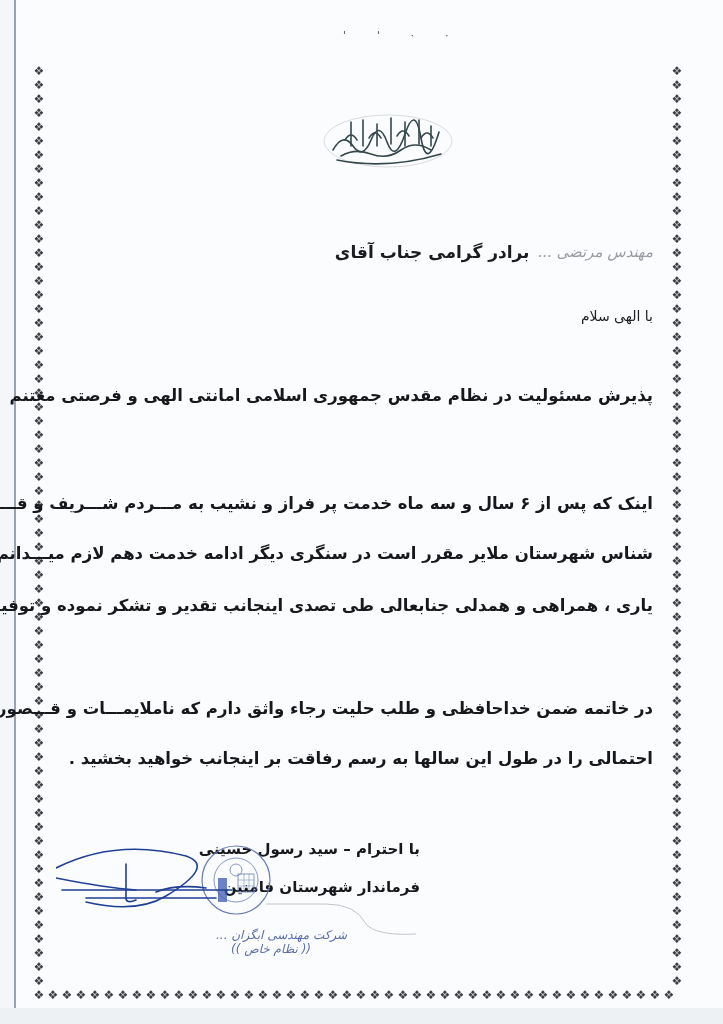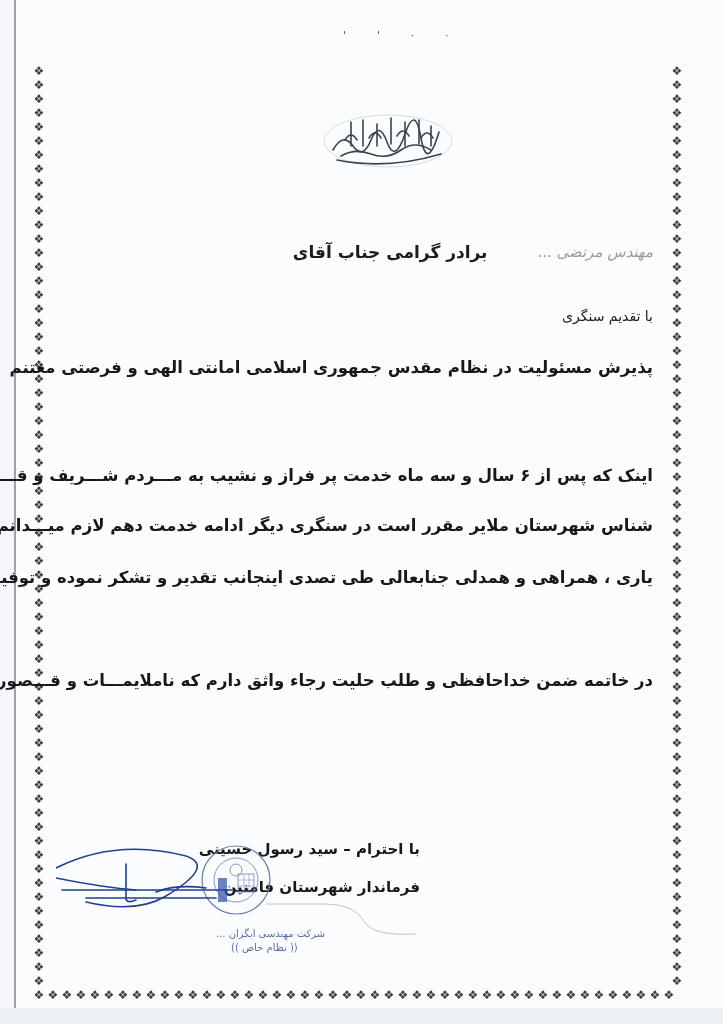--- a/index.html
+++ b/index.html
@@ -30,47 +30,48 @@
     position:absolute; top:30px; left:327px; font-size:10px; color:#444;
     letter-spacing:14px;
   }
   .bismillah {
     position:absolute; left:305px; top:110px; width:135px; height:62px;
   }
   .rtl { direction:rtl; text-align:right; }
   .salutation {
     position:absolute; right:72px; top:242px;
     font-size:17px; font-weight:bold; color:#1b1c1f;
-    display:flex; flex-direction:row-reverse; align-items:center; gap:18px;
+    display:flex; flex-direction:row-reverse; align-items:center; gap:8px;
   }
   .handwritten-name {
     font-family:"DejaVu Serif", serif; font-style:italic; color:#9a9ca3;
-    font-size:15px; font-weight:normal;margin-left:32px;
+    font-size:15px; font-weight:normal;
   }
   .greeting {
     position:absolute; right:72px; top:308px;
     font-size:14px; color:#222;
   }
   .body-line {
     position:absolute; right:72px;
     font-size:16.5px; font-weight:bold; color:#17181b;
     white-space:nowrap;
+    margin-top:28px;
   }
   .closing {
     position:absolute; right:305px; font-size:15px; font-weight:bold; color:#17181b;
   }
   .signature {
     position:absolute; left:40px; top:838px; width:200px; height:80px;
   }
   .stamp {
     position:absolute; left:170px; top:840px; width:100px; height:110px;
   }
   .stamp-text {
-    position:absolute; left:200px; top:925px; font-size:10px; color:#5a6fa8;
-    direction:rtl;text-align:center;
+    position:absolute; left:200px; top:925px; font-size:12px; color:#5a6fa8;
+    font-style:italic; direction:rtl;text-align:center;
   }
 </style>
 </head>
 <body>
 
 <div class="page">
 
   <div class="top-dots">' ' · ·</div>
 
   <div class="border-row" id="border-top" style="left:16px; top:64px;"></div>
@@ -268,27 +269,28 @@
       <path d="M24 30 q6 -10 12 0 M48 28 q6 -10 12 0 M76 26 q6 -10 12 0 M100 28 q6 -10 12 0"></path>
       <path d="M16 50 q50 10 104 -6"></path>
     </g>
   </svg>
 
   <div class="salutation rtl">
     <span>برادر گرامی جناب آقای</span>
     <span class="handwritten-name">مهندس مرتضی ...</span>
   </div>
 
-  <div class="greeting rtl">با تقدیم سنگری</div>
+  <div class="greeting rtl">با الهی سلام</div>
 
   <div class="body-line rtl" style="top:358px;">پذیرش مسئولیت در نظام مقدس جمهوری اسلامی امانتی الهی و فرصتی مغتنم</div>
   <div class="body-line rtl" style="top:466px;">اینک که پس از ۶ سال و سه ماه خدمت پر فراز و نشیب به مـــردم شـــریف و قـــدر</div>
   <div class="body-line rtl" style="top:516px;">شناس شهرستان ملایر مقرر است در سنگری دیگر ادامه خدمت دهم لازم میـــدانم از</div>
   <div class="body-line rtl" style="top:568px;">یاری ، همراهی و همدلی جنابعالی طی تصدی اینجانب تقدیر و تشکر نموده و توفیق</div>
   <div class="body-line rtl" style="top:671px;">در خاتمه ضمن خداحافظی و طلب حلیت رجاء واثق دارم که ناملایمـــات و قـــصور</div>
+  <div class="body-line rtl" style="top:721px;">احتمالی را در طول این سالها به رسم رفاقت بر اینجانب خواهید بخشید .</div>
 
   <div class="closing rtl" style="top:840px;">با احترام – سید رسول حسینی</div>
   <div class="closing rtl" style="top:878px;">فرماندار شهرستان فامنین</div>
 
   <svg class="stamp" viewBox="0 0 100 110">
     <circle cx="50" cy="40" r="34" fill="none" stroke="#6a7db5" stroke-width="1.2"></circle>
     <circle cx="50" cy="40" r="22" fill="none" stroke="#6a7db5" stroke-width="0.8"></circle>
     <rect x="32" y="38" width="9" height="24" fill="#3c5ab0" opacity="0.75"></rect>
     <rect x="52" y="34" width="16" height="18" fill="none" stroke="#6a7db5" stroke-width="0.8"></rect>
     <path d="M52 40 h16 M52 46 h16 M58 34 v18 M63 34 v18" stroke="#6a7db5" stroke-width="0.5"></path>

